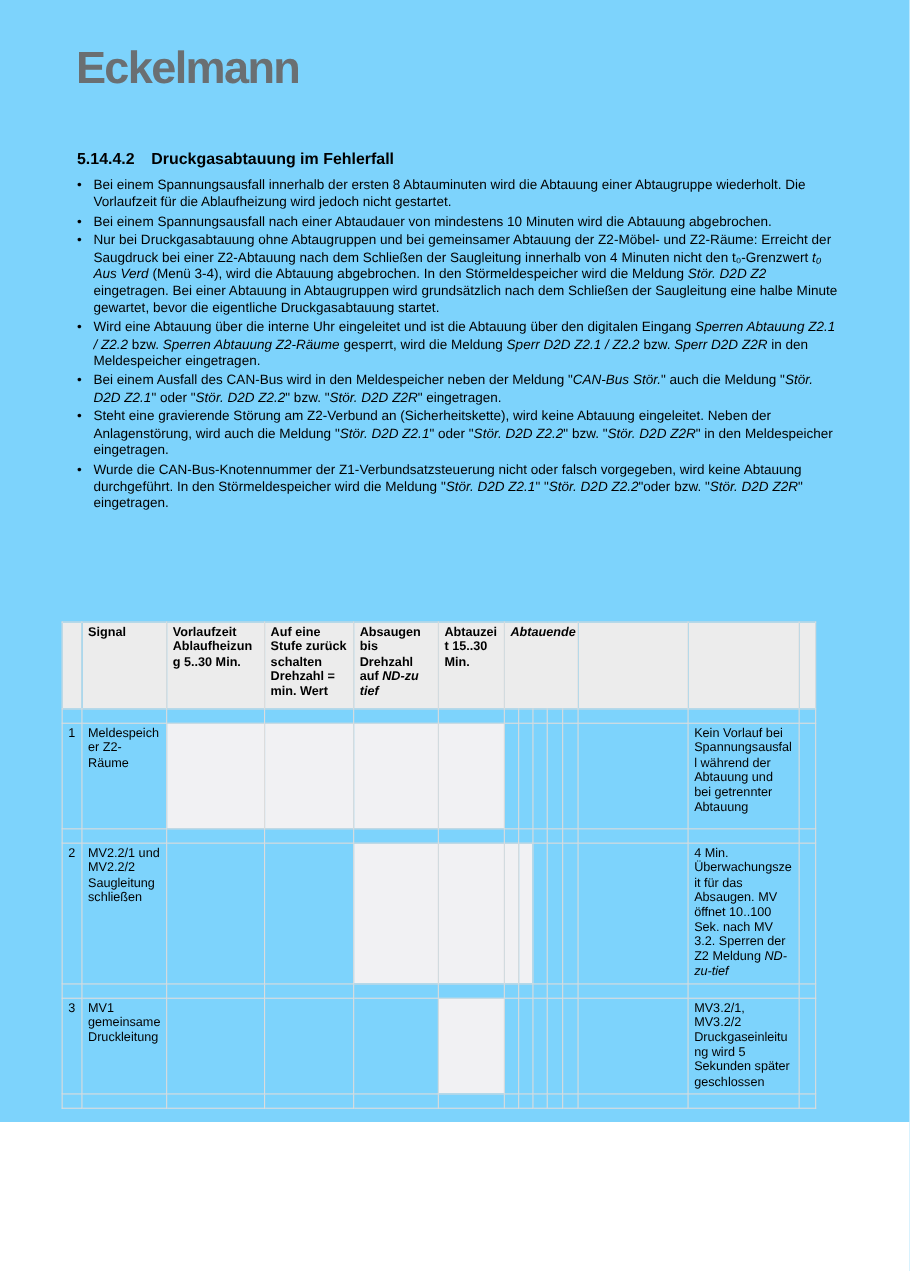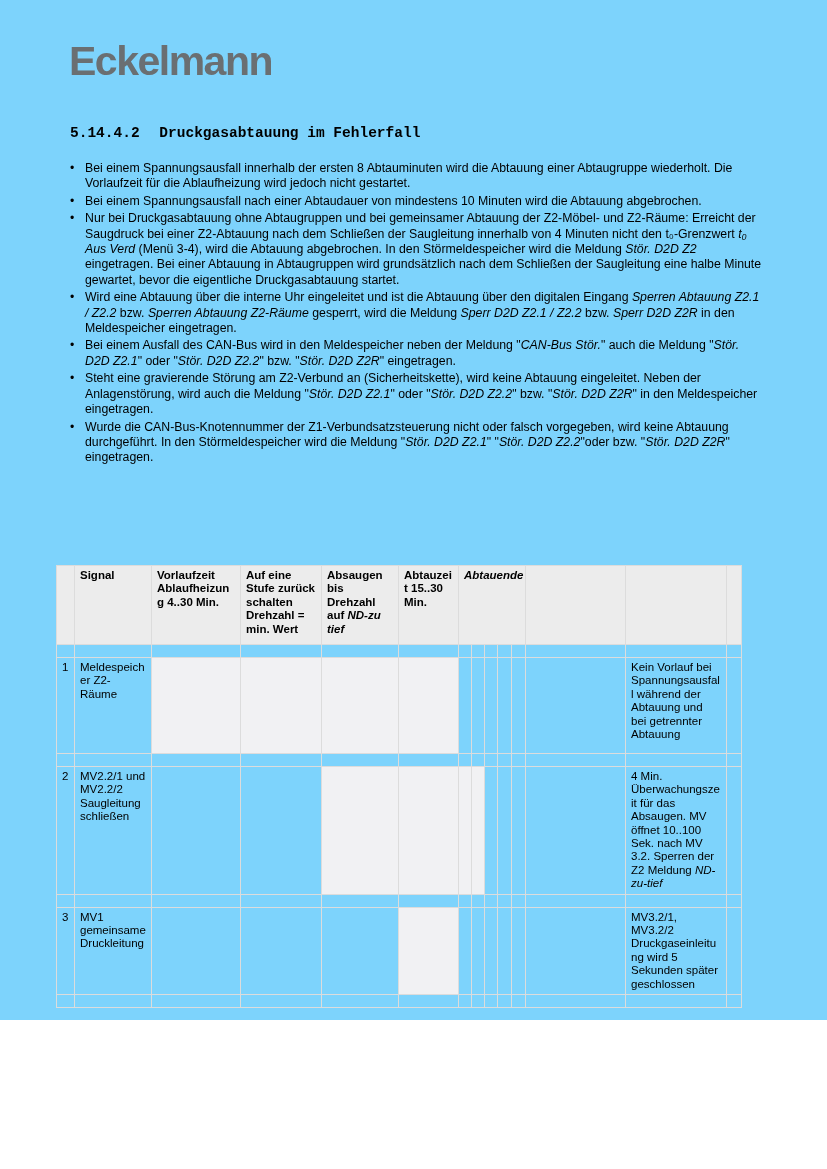--- a/index.html
+++ b/index.html
@@ -1,21 +1,21 @@
 <!DOCTYPE html>
 <html><head>
 <meta charset="utf-8">
 <style>
   html,body{margin:0;padding:0;background:#fff;}
   .page{position:relative;width:827px;height:1020px;background:#7dd3fc;overflow:hidden;
         font-family:"Liberation Sans","DejaVu Sans",sans-serif;color:#000;}
   .logo{position:absolute;left:69px;top:38px;font-size:41px;font-weight:bold;
         color:#6a6f72;letter-spacing:-1.5px;}
   .heading{position:absolute;left:70px;font-size:14.5px;font-weight:bold;white-space:nowrap;}
-  .h1{top:125px;font-family:Liberation Mono, monospace;}
+  .h1{top:137px;}
   .h2{top:536px;}
   .hnum{display:inline-block;}
   .htitle{display:inline-block;margin-left:11px;}
   .bullets{position:absolute;left:70px;top:161px;width:692px;font-size:12.3px;line-height:15.4px;}
   .bullet{display:flex;margin-bottom:2px;}
   .marker{flex:0 0 15px;width:15px;}
   .btext{flex:1;}
   .it{font-style:italic;}
   table.verlauf{position:absolute;left:56px;top:565px;border-collapse:collapse;table-layout:fixed;
         width:685px;font-size:11.5px;line-height:13.4px;}
@@ -93,21 +93,21 @@
         <col style="width:14px">
         <col style="width:14px">
       <col style="width:100px">
         <col style="width:101px">
         <col style="width:15px">
     </colgroup>
     <tbody>
       <tr class="hdr">
         <th></th>
         <th>Signal</th>
-        <th>Vorlaufzeit Ablaufheizung 4..30 Min.</th>
+        <th>Vorlaufzeit Ablaufheizung 5..30 Min.</th>
         <th>Auf eine Stufe zurück schalten Drehzahl = min. Wert</th>
         <th><span>Absaugen bis Drehzahl auf </span><span class="it">ND-zu tief</span></th>
         <th>Abtauzeit 15..30 Min.</th>
         <th class="th-abtauende" colspan="5">Abtauende</th>
         <th></th>
         <th></th>
         <th></th>
       </tr>
 
       <tr class="sp">

